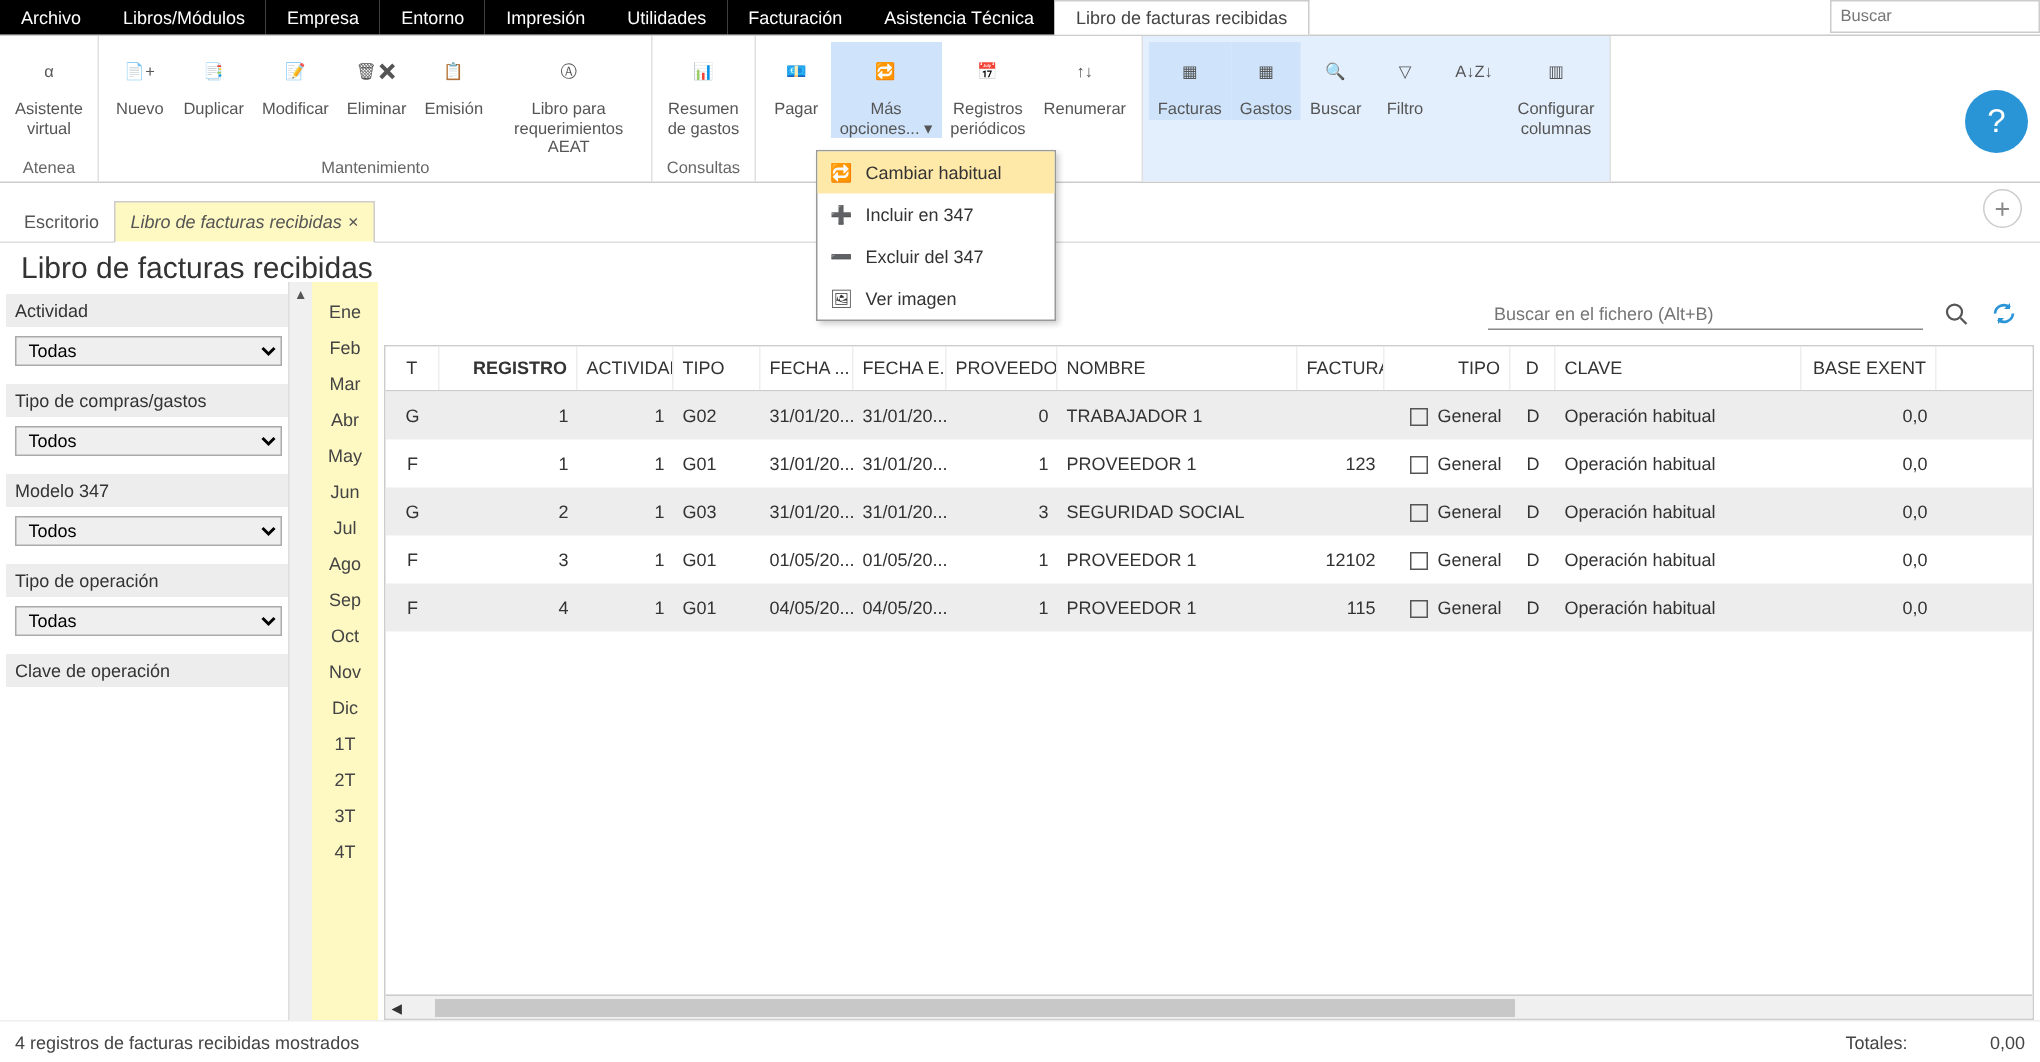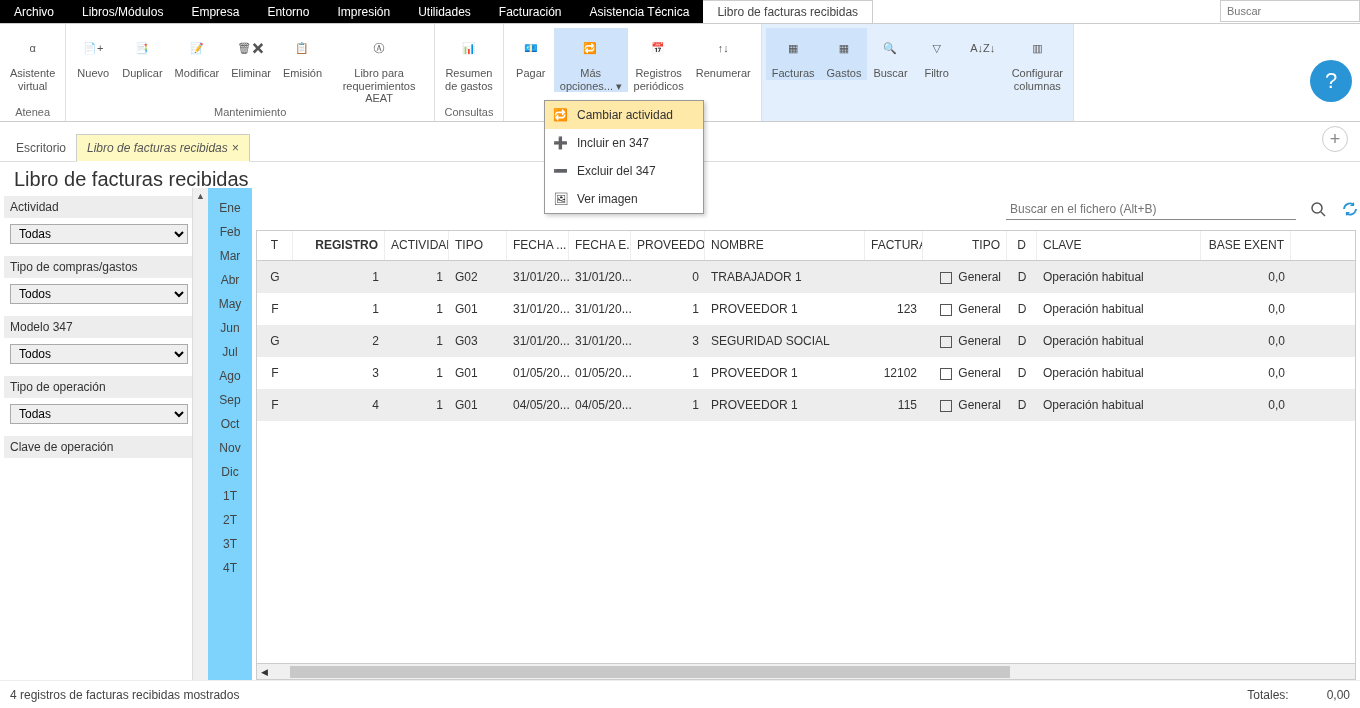--- a/index.html
+++ b/index.html
@@ -28,40 +28,40 @@
 
 .page-title { font-size: 20px; padding: 6px 14px; color: #333; }
 
 .body-area { display: flex; position:absolute; top:188px; bottom:28px; left:0; right:0; }
 .sidebar { width: 208px; background:#fff; padding: 6px 8px 0 4px; overflow:hidden; position:relative; }
 .sidebar-label { background:#ededed; padding:4px 6px; font-size:12px; color:#333; margin-top:2px; }
 .sidebar-select { width: 178px; margin: 6px 12px 10px 6px; height:20px; border:1px solid #aaa; font-size:12px; padding:1px 4px; }
 .sidebar-scroll { position:absolute; top:0; right:0; width:16px; bottom:0; background:#f0f0f0; border-left:1px solid #ddd; }
 .scroll-arrow { width:100%; height:16px; display:flex; align-items:center; justify-content:center; color:#555; font-size:9px; }
 
-.month-col { width: 44px; background:#7dd3fc; padding-top:8px; }
+.month-col { width: 44px; background:#fef9c3; padding-top:8px; }
 .month-item { text-align:center; padding:5px 0; font-size:12px; color:#444; cursor:pointer; }
 
 .grid-wrap { flex:1; display:flex; flex-direction:column; overflow:hidden; }
-.grid-toolbar { height: 42px; display:flex; align-items:center; justify-content:flex-end; padding-right:0; gap:12px; }
+.grid-toolbar { height: 42px; display:flex; align-items:center; justify-content:flex-end; padding-right:14px; gap:12px; }
 .grid-search { width: 290px; height:22px; border:none; border-bottom:1px solid #888; font-size:12px; padding:2px 4px; }
 .grid-icon-btn { width:20px; height:20px; display:flex; align-items:center; justify-content:center; cursor:pointer; }
 
 .grid { flex:1; overflow:hidden; border:1px solid #ccc; margin: 0 4px; position:relative; }
 .grid-header { display:flex; background:#fff; border-bottom:1px solid #ccc; height:30px; font-size:12px; color:#333; }
 .grid-header div { padding:7px 6px; border-right:1px solid #eee; white-space:nowrap; overflow:hidden; }
 .grid-row { display:flex; height:32px; font-size:12px; color:#333; align-items:center; }
 .grid-row div { padding:0 6px; white-space:nowrap; overflow:hidden; }
 .grid-row.striped { background:#ededed; }
 .chk { display:inline-block; width:12px; height:12px; border:1px solid #555; margin-right:6px; vertical-align:middle; }
 .grid-hscroll { height:16px; background:#f0f0f0; border-top:1px solid #ccc; display:flex; align-items:center; }
 .grid-hscroll .thumb { height:12px; background:#c8c8c8; margin-left:18px; width:720px; }
 
 .footer { position:absolute; bottom:0; left:0; right:0; height:28px; border-top:1px solid #eee; display:flex; align-items:center; padding:0 10px; font-size:12px; color:#444; }
-.footer-right { margin-left:auto; display:flex; gap:38px;text-align:center; }
+.footer-right { margin-left:auto; display:flex; gap:55px;text-align:center; }
 
 .dropdown { position:absolute; top:100px; left:544px; width:160px; background:#fff; border:1px solid #999; box-shadow:2px 2px 4px rgba(0,0,0,0.2); z-index:100; }
 .dropdown-item { display:flex; align-items:center; gap:8px; padding:6px 8px; font-size:12px; cursor:pointer; }
 .dropdown-item:first-child { background:#ffe9a8; }
 .dropdown-icon { width:16px; height:16px; display:flex; align-items:center; justify-content:center; }
 
 .help-fab { position:absolute; right:8px; top:60px; width:42px; height:42px; border-radius:50%; background:#2a95d6; color:#fff; display:flex; align-items:center; justify-content:center; font-size:22px; cursor:pointer; }
 
 .col-t{width:36px;text-align:center}.col-reg{width:92px;text-align:right;font-weight:bold}.col-header-reg{font-weight:bold}.col-act{width:64px;text-align:right}.col-tipo{width:58px}.col-fecha1{width:62px}.col-fecha2{width:62px}.col-prov{width:74px;text-align:right}.col-nombre{width:160px}.col-fact{width:58px;text-align:right}.col-tipo2{width:84px;text-align:right}.col-d{width:30px;text-align:center}.col-clave{width:164px}.col-base{width:90px;text-align:right}
 .grid-row .col-reg{font-weight:normal}
@@ -180,21 +180,21 @@
         </div>
       </div>
     </div>
   </div>
 
 <div class="help-fab">?</div>
 
 <div class="dropdown" id="dropdown">
     <div class="dropdown-item">
       <span class="dropdown-icon">🔁</span>
-      <span>Cambiar actividad</span>
+      <span>Cambiar habitual</span>
     </div>
     <div class="dropdown-item">
       <span class="dropdown-icon">➕</span>
       <span>Incluir en 347</span>
     </div>
     <div class="dropdown-item">
       <span class="dropdown-icon">➖</span>
       <span>Excluir del 347</span>
     </div>
     <div class="dropdown-item">

